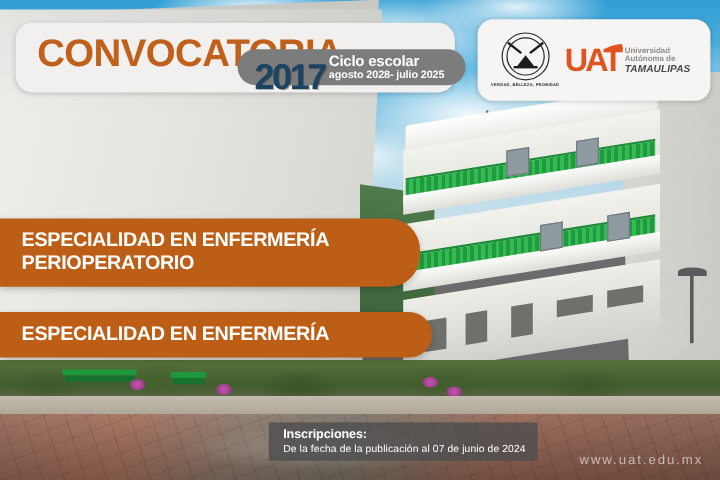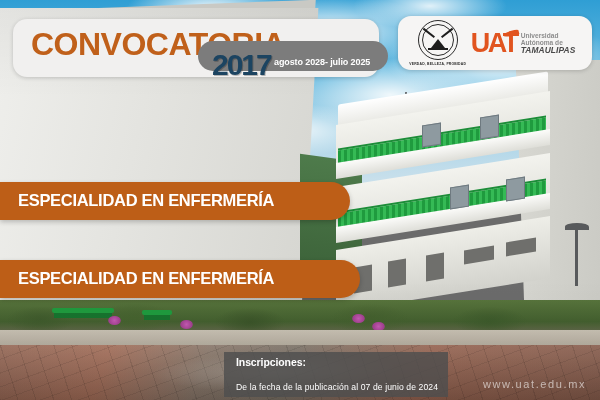--- a/index.html
+++ b/index.html
@@ -125,21 +125,21 @@
   .yearpill{position:absolute;left:185px;top:22px;width:190px;height:30px;
      background:#7c7c7c;border-radius:15px;}
   .cyc{position:absolute;left:76px;top:3px;color:#fff;font-size:12.5px;font-weight:700;
      letter-spacing:-.2px;white-space:nowrap;}
   .cyc2{position:absolute;left:76px;top:16px;color:#fff;font-size:9px;font-weight:700;
      letter-spacing:-.1px;white-space:nowrap;}
   .y2024{position:absolute;left:199px;top:31px;font-size:30px;font-weight:800;
      color:#1c4461;letter-spacing:-2px;line-height:1;
      text-shadow:1px 1px 0 rgba(0,0,0,.25);}
 
-  .hdr-right{position:absolute;left:398px;top:16px;width:194px;height:54px;
+  .hdr-right{position:absolute;left:398px;top:16px;width:194px;height:68px;
      background:#f6f5f4;border-radius:13px;box-shadow:0 1px 4px rgba(0,0,0,.18);
      display:flex;align-items:center;justify-content:center;gap:10px;}
   .seal{position:relative;width:46px;height:46px;display:flex;flex-direction:column;
      align-items:center;justify-content:flex-start;}
   .seal .ring{width:38px;height:38px;border-radius:50%;border:1.2px solid #2a2a2a;
      position:relative;display:flex;align-items:center;justify-content:center;}
   .seal .ring:before{content:"";position:absolute;width:30px;height:30px;border-radius:50%;
      border:.8px solid #2a2a2a;}
   .seal .mount{width:0;height:0;border-left:7px solid transparent;border-right:7px solid transparent;
      border-bottom:9px solid #1d1d1d;margin-top:6px;}
@@ -163,21 +163,21 @@
      color:#fff;box-shadow:0 2px 5px rgba(0,0,0,.22);
      font-weight:800;font-size:16.5px;line-height:1.14;letter-spacing:-.3px;
      padding:9px 32px 10px 18px;}
   .p1{left:0;top:182px;width:300px;}
   .p2{left:0;top:260px;width:310px;}
 
   
   .insc{position:absolute;left:224px;top:352px;background:rgba(78,78,78,.82);
      color:#fff;padding:4px 10px 5px 12px;}
   .insc .t1{font-size:10.5px;font-weight:800;letter-spacing:-.1px;}
-  .insc .t2{font-size:8.6px;font-weight:400;letter-spacing:.1px;margin-top:14px;}
+  .insc .t2{font-size:8.6px;font-weight:400;letter-spacing:.1px;margin-top:1px;}
 
   .site{position:absolute;right:14px;bottom:10px;color:rgba(255,255,255,.58);
      font-size:11px;letter-spacing:1.6px;font-weight:400;}
 </style>
 </head>
 <body>
 
 <div id="poster">
 
   <div class="photo">
@@ -228,20 +228,21 @@
     <div class="sidewalk"></div>
     <div class="plaza"></div>
     <div class="plaza-light"></div>
     <div class="tone"></div>
   </div>
 
   <div class="hdr-left">
     <div class="conv">CONVOCATORIA</div>
 
     <div class="yearpill">
+      <div class="cyc">Ciclo escolar</div>
       <div class="cyc2">agosto 2028- julio 2025</div>
     </div>
 
     <div class="y2024">2017</div>
   </div>
 
   <div class="hdr-right">
     <div class="seal">
       <div class="ring">
         <div class="torch tl"></div>
@@ -257,20 +258,21 @@
       <div class="uat-txt">
         <div class="l1">Universidad</div>
         <div class="l2">Autónoma de</div>
         <div class="l3">TAMAULIPAS</div>
       </div>
     </div>
   </div>
 
   <div class="prog p1">
     <div>ESPECIALIDAD EN ENFERMERÍA</div>
+    <div>PERIOPERATORIO</div>
   </div>
 
   <div class="prog p2">
     <div>ESPECIALIDAD EN ENFERMERÍA</div>
   </div>
 
   <div class="insc">
     <div class="t1">Inscripciones:</div>
     <div class="t2">De la fecha de la publicación al 07 de junio de 2024</div>
   </div>

